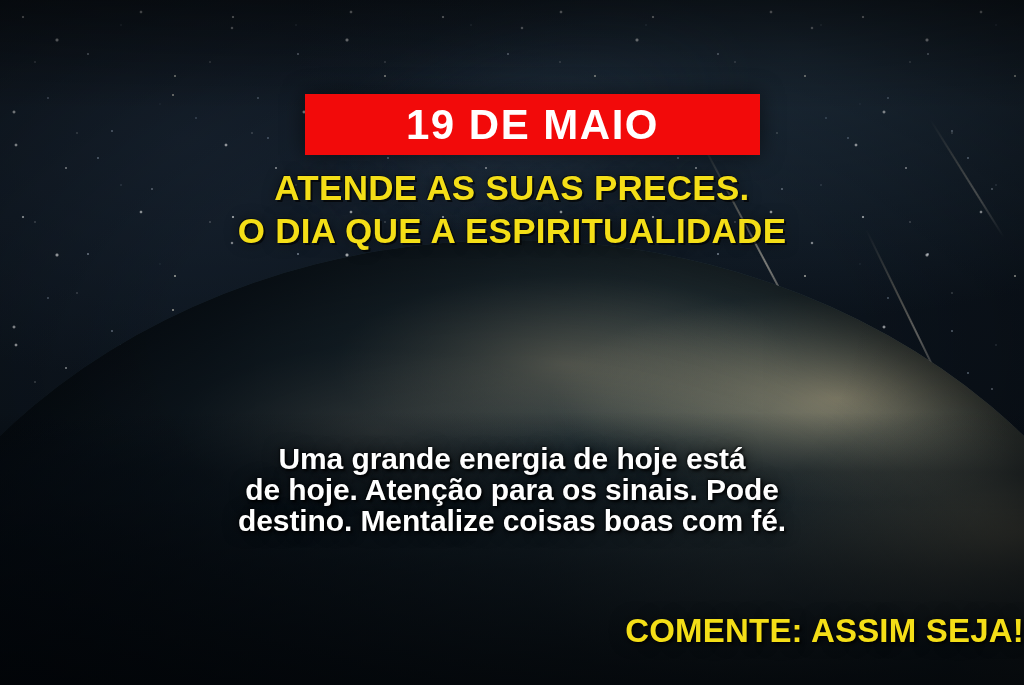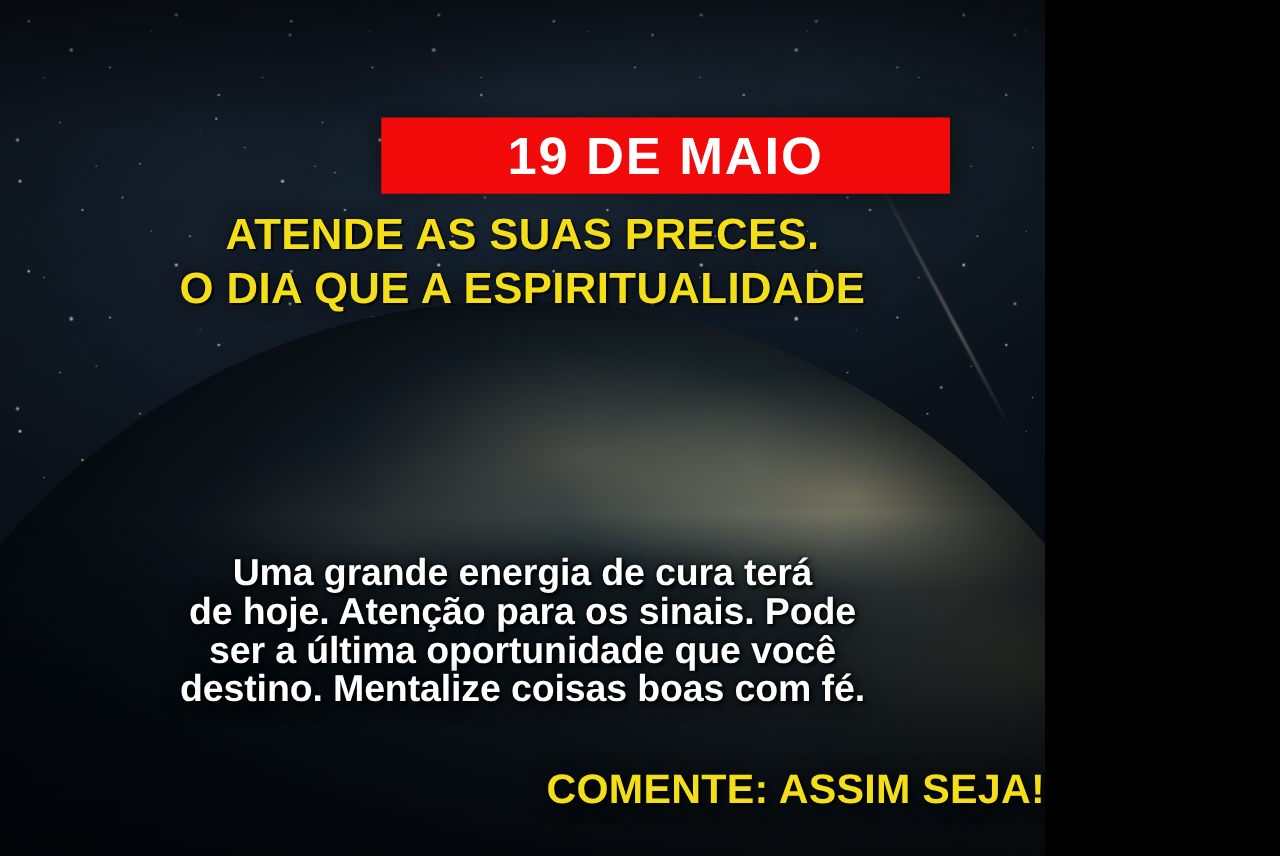--- a/index.html
+++ b/index.html
@@ -7,21 +7,21 @@
   html, body {
     width: 1024px;
     height: 685px;
     overflow: hidden;
     background: #000;
     font-family: "Liberation Sans", sans-serif;
   }
 
   .poster {
     position: relative;
-    width: 836px;
+    width: 1024px;
     height: 685px;
     overflow: hidden;
     background: #0a111a;
     padding-left: 27px;
   }
 
   
   .space-bg {
     position: absolute;
     inset: 0;
@@ -282,23 +282,22 @@
     <div class="date-banner">
       <span class="date-banner-text">19 DE MAIO</span>
     </div>
 
     <div class="headline">
       <span class="headline-line">ATENDE AS SUAS PRECES.</span>
       <span class="headline-line">O DIA QUE A ESPIRITUALIDADE</span>
     </div>
 
     <div class="body-copy">
-      <span class="body-line">Uma grande energia de cura terá</span>
+      <span class="body-line">Uma grande energia de hoje está</span>
       <span class="body-line">de hoje. Atenção para os sinais. Pode</span>
-      <span class="body-line">ser a última oportunidade que você</span>
       <span class="body-line">destino. Mentalize coisas boas com fé.</span>
     </div>
 
     <div class="cta">
       <span>COMENTE: ASSIM SEJA!</span>
     </div>
 
   </div>
 </div>
 

